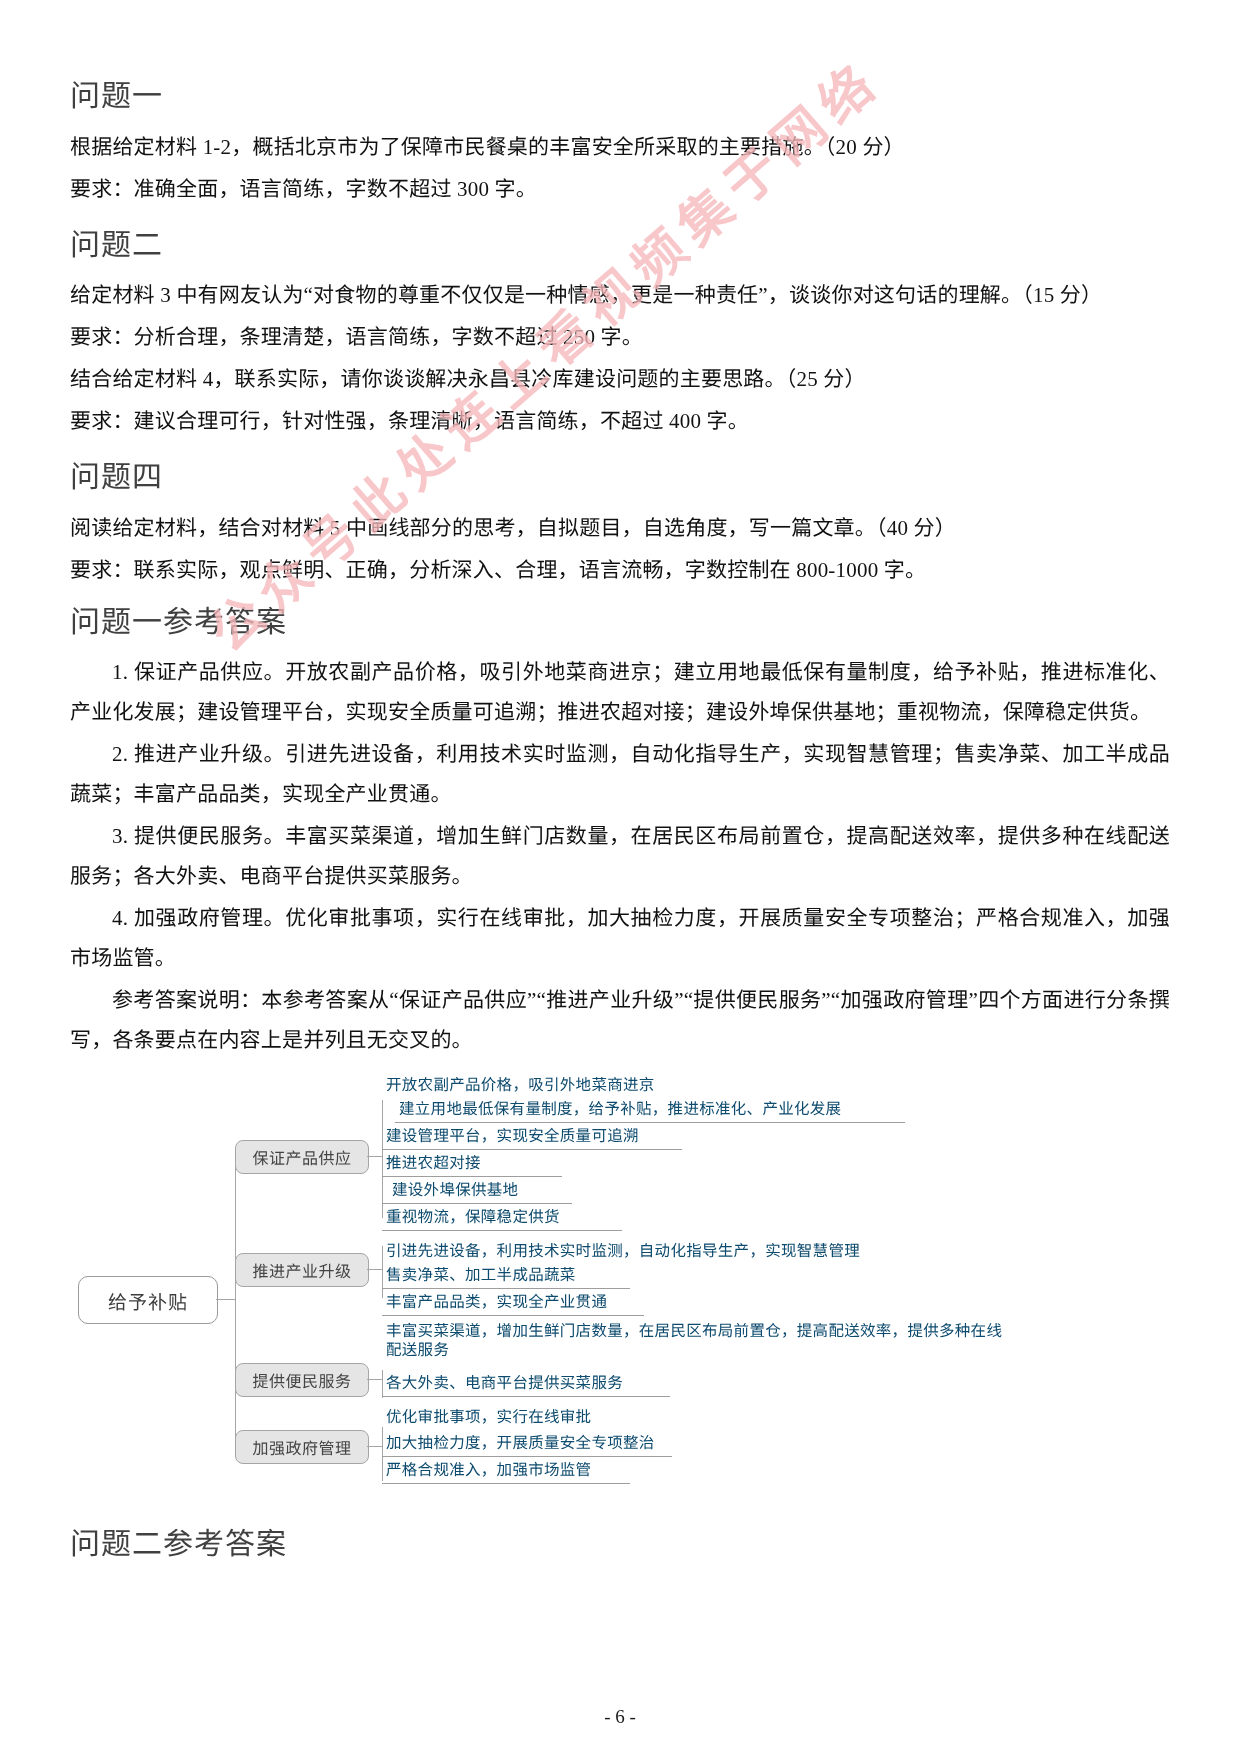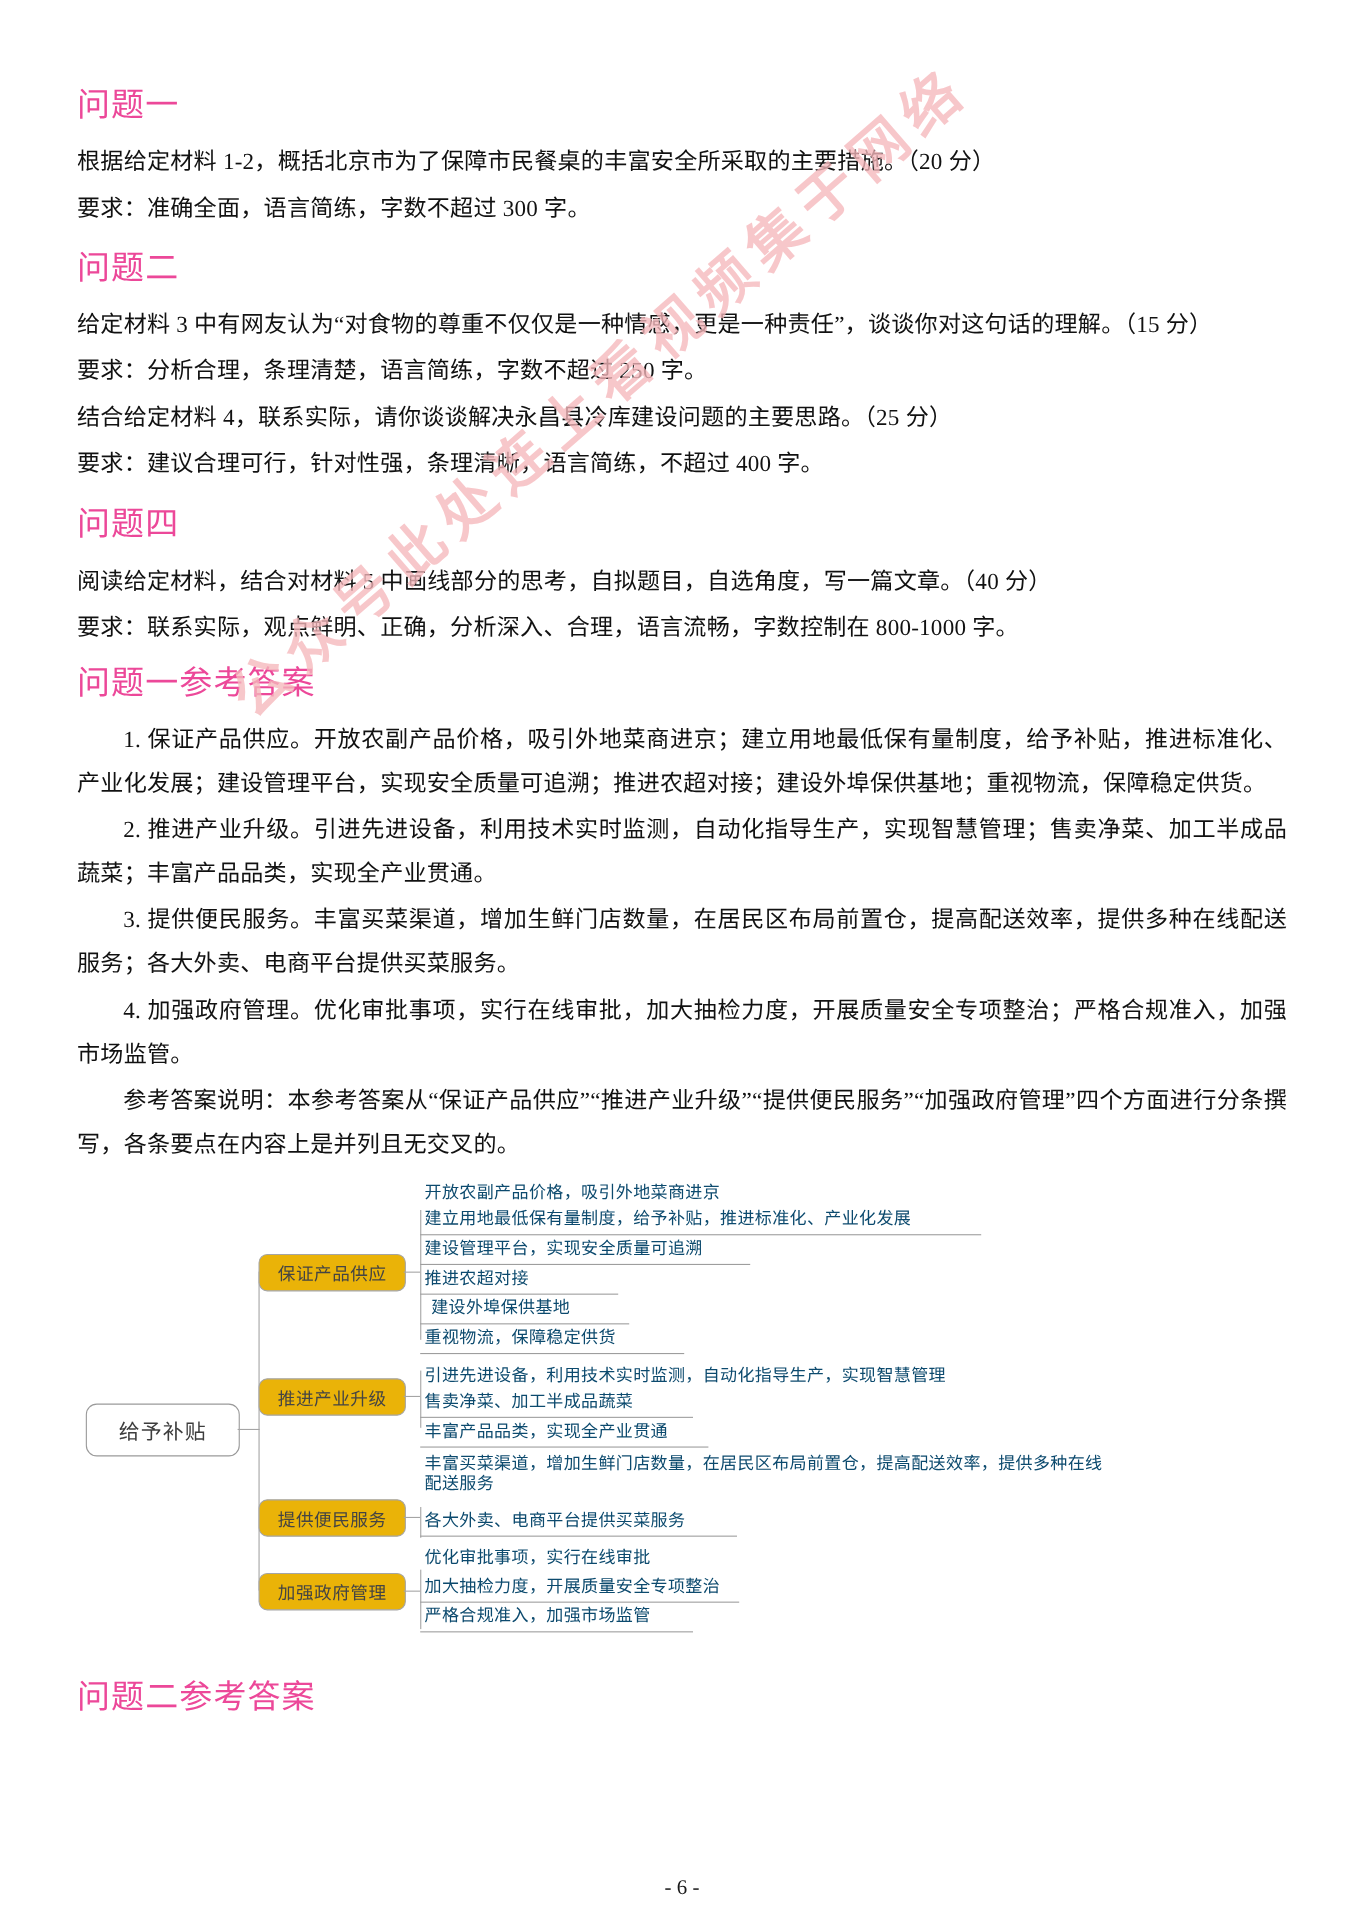--- a/index.html
+++ b/index.html
@@ -50,21 +50,21 @@
     transform-origin: left center;
   }
 
   
   h2.qtitle {
     font-size: 30px;
     font-weight: 400;
     line-height: 1.35;
     margin: 16px 0 10px 0;
     letter-spacing: 1px;
-    color: #ec4899;
+    color: #404040;
   }
   h2.qtitle.tight { margin-top: 12px; }
 
   
   p.body {
     font-size: 21px;
     line-height: 40px;
     margin: 0 0 2px 0;
     text-align: justify;
     text-justify: inter-ideograph;
@@ -100,21 +100,21 @@
     position: absolute;
     left: 165px;
     width: 132px;
     height: 32px;
     border: 1.2px solid #a5a5a5;
     border-radius: 8px;
     display: flex;
     align-items: center;
     justify-content: center;
     font-size: 16px;
-    background: #eab308;
+    background: #e5e5e5;
     color: #444;
     letter-spacing: .5px;
   }
   .mm-leaf {
     position: absolute;
     left: 312px;
     font-size: 15.5px;
     line-height: 19px;
     color: #0c4a6e;
     letter-spacing: .3px;
@@ -176,21 +176,21 @@
     <div class="mm-root">给予补贴</div>
 
     <div class="ln h" style="left:146px; top:221px; width:20px;"></div>
     <div class="ln v" style="left:165px; top:78px; height:290px;"></div>
 
     <div class="mm-branch" style="top:62px;">保证产品供应</div>
     <div class="ln h" style="left:297px; top:78px; width:15px;"></div>
     <div class="ln v" style="left:312px; top:22px; height:118px;"></div>
 
     <div class="mm-leaf" style="top:-6px; width:330px;">开放农副产品价格，吸引外地菜商进京</div>
-    <div class="mm-leaf u" style="top:18px; width:510px;">建立用地最低保有量制度，给予补贴，推进标准化、产业化发展</div>
+    <div class="mm-leaf u" style="top:18px; width:510px;margin-left:13px;">建立用地最低保有量制度，给予补贴，推进标准化、产业化发展</div>
     <div class="mm-leaf u" style="top:45px; width:300px;">建设管理平台，实现安全质量可追溯</div>
     <div class="mm-leaf u" style="top:72px; width:180px;">推进农超对接</div>
     <div class="mm-leaf u" style="top:99px; width:190px;padding-left:10px;">建设外埠保供基地</div>
     <div class="mm-leaf u" style="top:126px; width:240px;">重视物流，保障稳定供货</div>
 
     <div class="mm-branch" style="top:175px;">推进产业升级</div>
     <div class="ln h" style="left:297px; top:191px; width:15px;"></div>
     <div class="ln v" style="left:312px; top:168px; height:52px;"></div>
 
     <div class="mm-leaf" style="top:160px; width:530px;">引进先进设备，利用技术实时监测，自动化指导生产，实现智慧管理</div>

